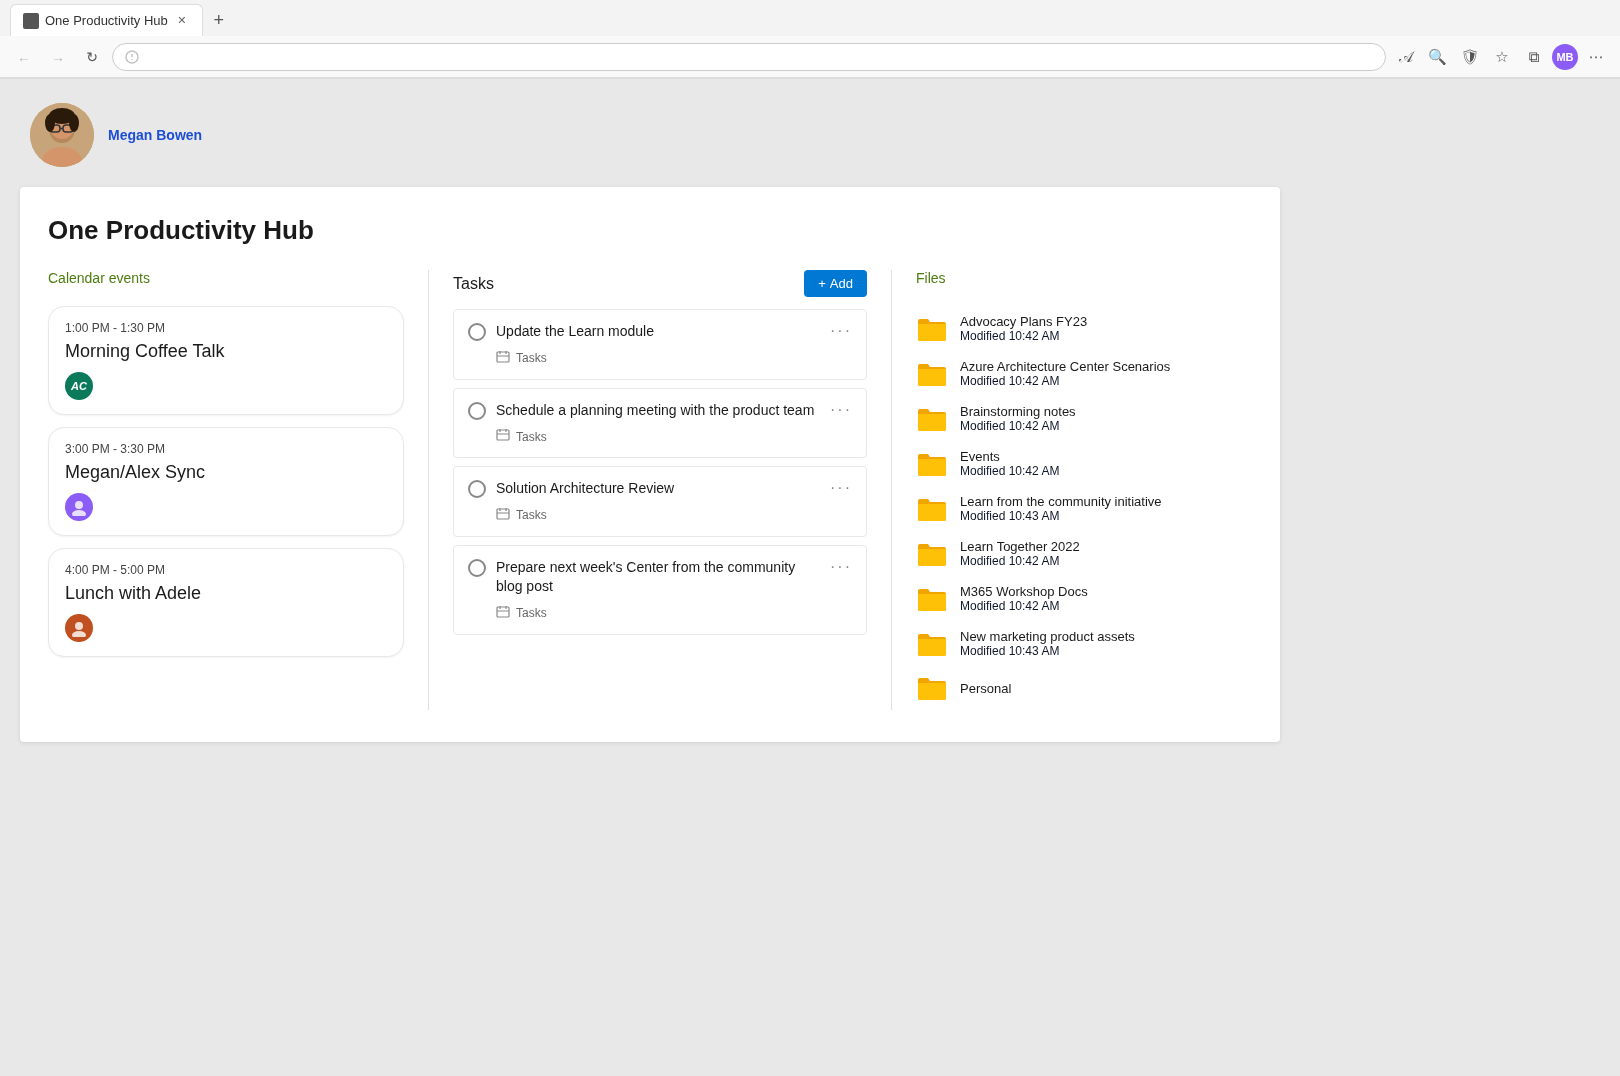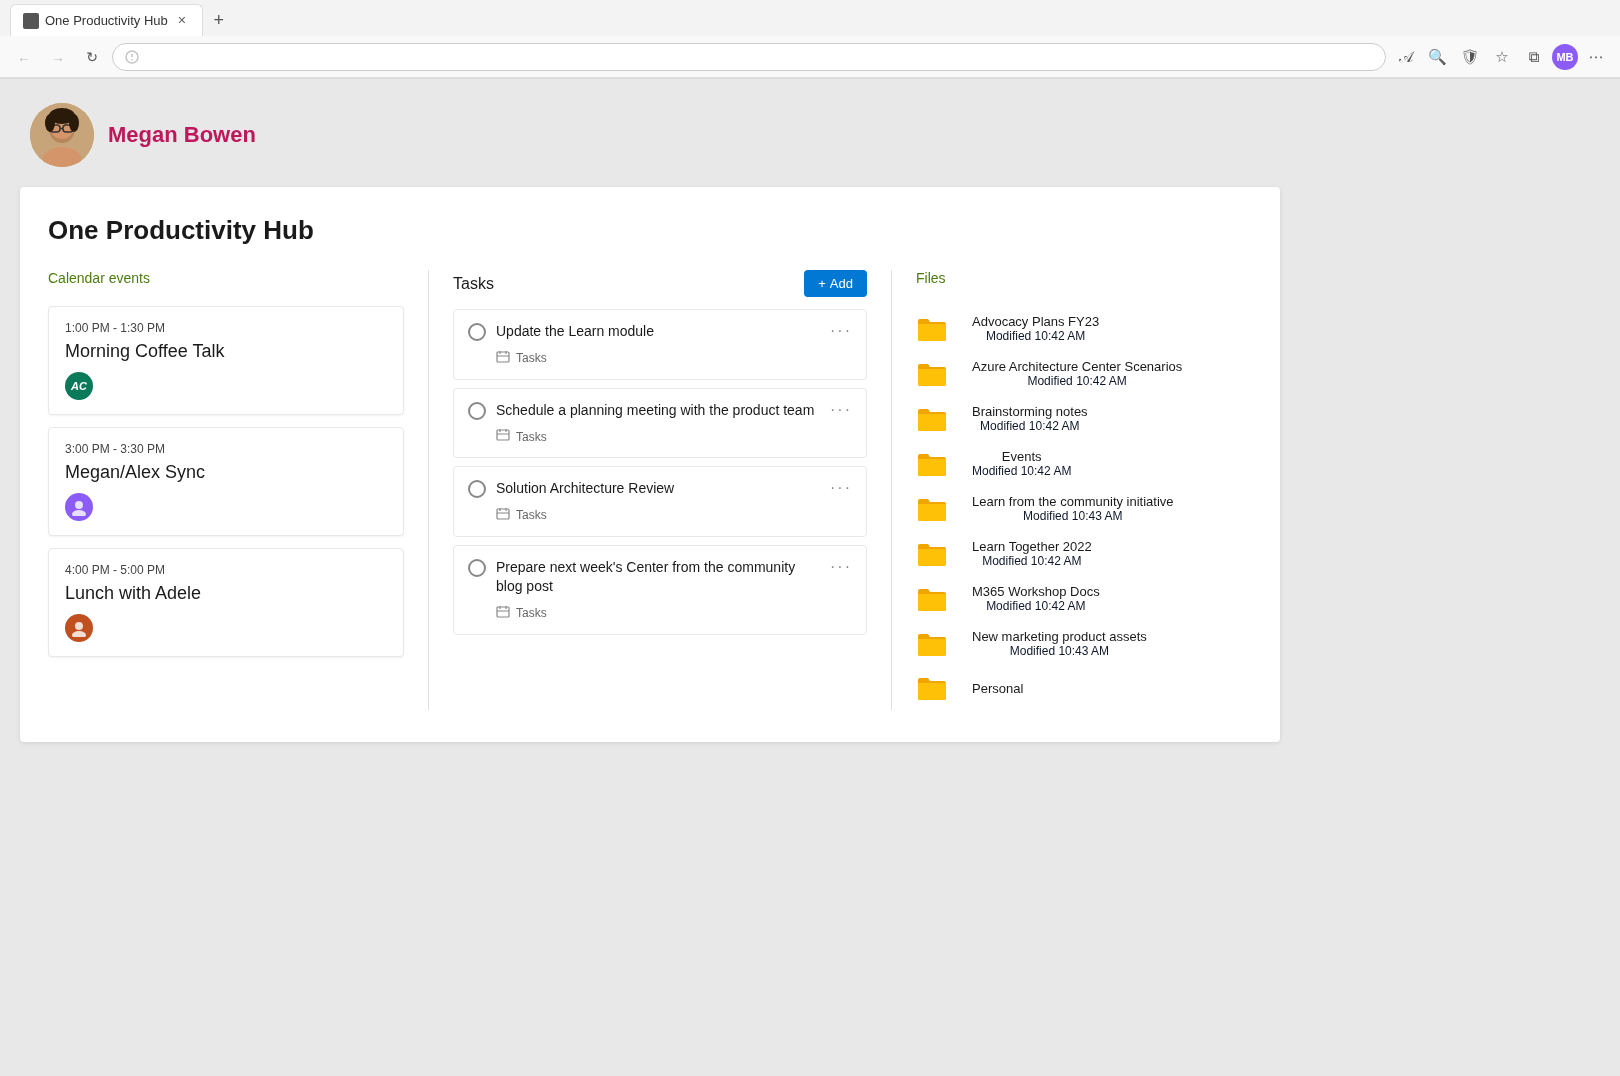--- a/index.html
+++ b/index.html
@@ -122,23 +122,23 @@
     }
     .user-avatar-img {
       width: 64px; height: 64px;
       border-radius: 50%;
       background: #c0a060;
       overflow: hidden;
       display: flex; align-items: center; justify-content: center;
       font-size: 24px;
     }
     .user-name {
-      font-size: 22px;
+      font-size: 14px;
       font-weight: 600;
-      color: #be185d;
+      color: #1d4ed8;
     }
 
     
     .main-card {
       background: #fff;
       border-radius: 4px;
       padding: 28px 28px 32px;
       box-shadow: 0 1px 4px rgba(0,0,0,0.1);
       max-width: 1260px;
     }
@@ -176,21 +176,21 @@
       color: #4d7c0f;
       font-weight: 400;
       margin-bottom: 16px;
       padding-bottom: 4px;
     }
 
     
     .event-card {
       background: #fff;
       border: 1px solid #e8e8e8;
-      border-radius: 4px;
+      border-radius: 16px;
       padding: 14px 16px;
       margin-bottom: 12px;
       box-shadow: 0 1px 2px rgba(0,0,0,0.05);
     }
     .event-time {
       font-size: 12px;
       color: #444;
       margin-bottom: 6px;
     }
     .event-title {
@@ -272,23 +272,22 @@
       color: #666;
     }
     .task-meta-icon {
       font-size: 13px;
     }
 
     
     .file-item {
       display: flex;
       align-items: center;
-      gap: 24px;
+      gap: 12px;
       padding: 8px 0;
-      text-align: center;
     }
     .file-info {}
     .file-name {
       font-size: 13px;
       color: #1a1a1a;
       font-weight: 400;
     }
     .file-meta {
       font-size: 12px;
       color: #0f172a;

